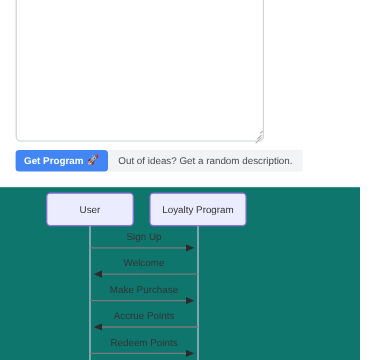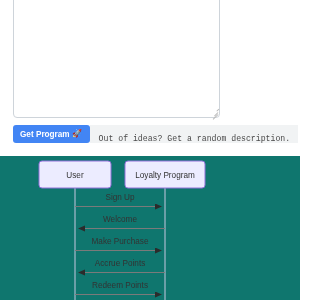--- a/index.html
+++ b/index.html
@@ -84,30 +84,29 @@
     height: 18px;
     font-family: "Liberation Sans", sans-serif;
     font-size: 8.2px;
     font-weight: bold;
     white-space: nowrap;
     cursor: pointer;
   }
   .rocket-icon { font-size: 8px; line-height: 1; }
   .hint-box {
     display: flex;
-    align-items: flex-end;
+    align-items: center;
     background: #f1f3f4;
     color: #4a4a4a;
     height: 18px;
     padding: 0 8px 0 9px;
     margin-left: 0px;
     font-size: 8.2px;
     white-space: nowrap;
     cursor: pointer;
-    font-family: Liberation Mono, monospace;
   }
 
   
   .diagram {
     position: absolute;
     left: 0;
     top: 156px;
     width: 300px;
     height: 154px;
     background: #0f766e;

